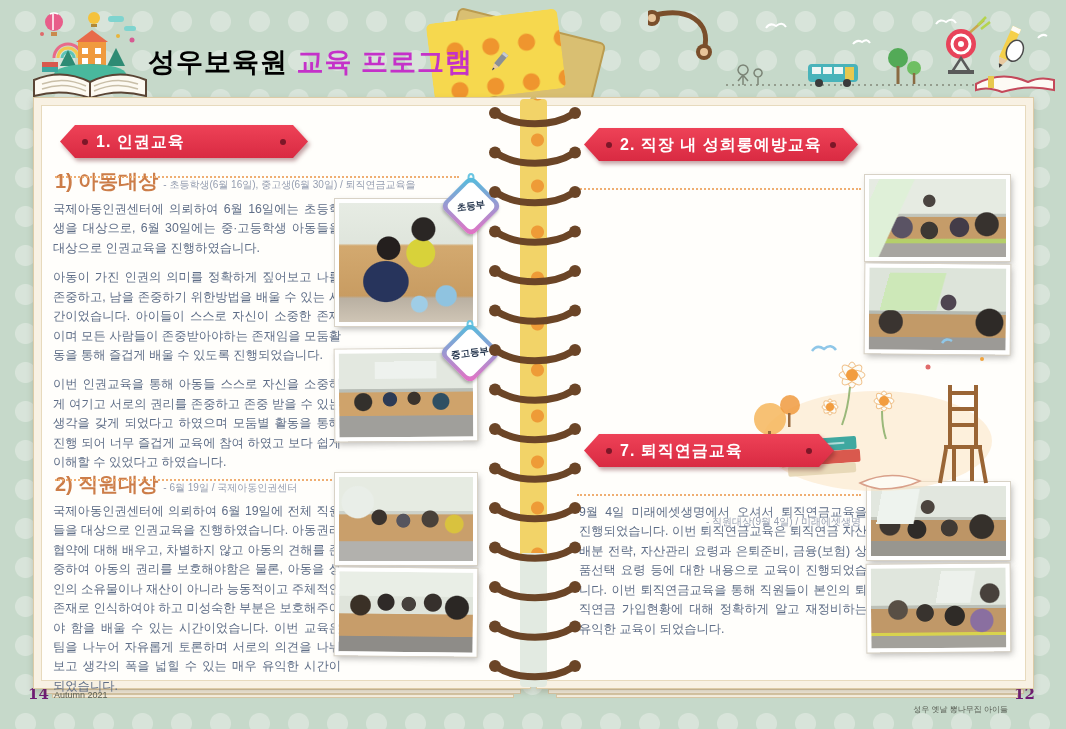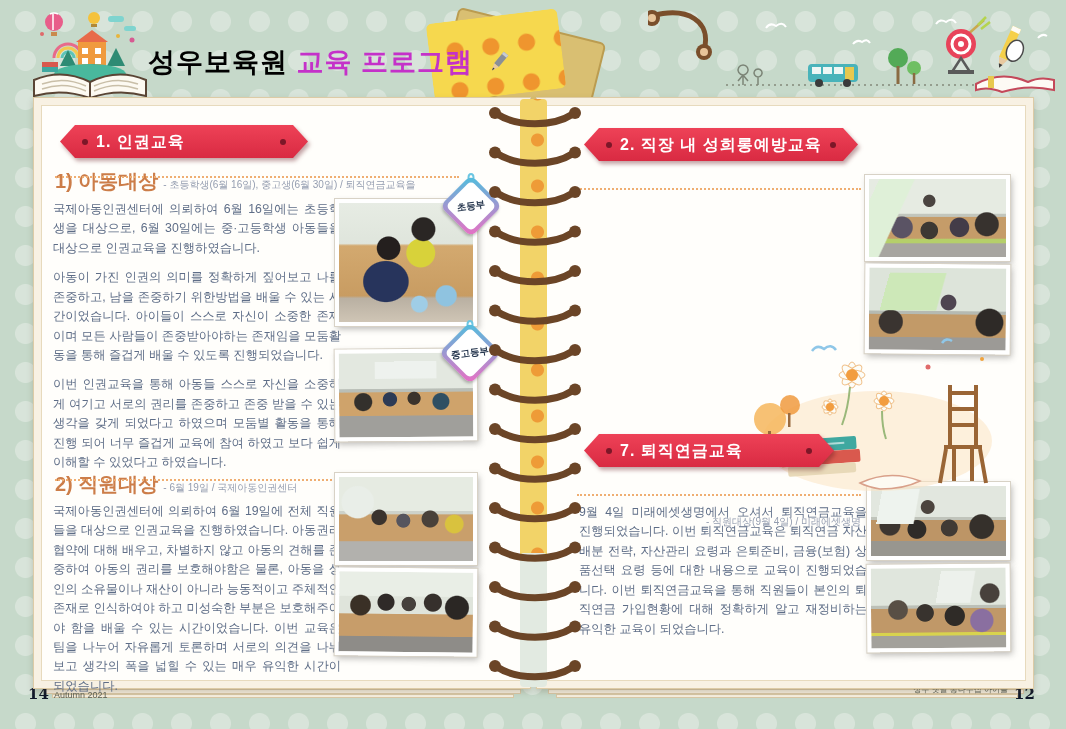--- a/index.html
+++ b/index.html
@@ -110,21 +110,21 @@
     radial-gradient(circle at 62% 60%, #2f2b27 0 10%, transparent 11%),
     radial-gradient(circle at 82% 66%, #8a6fa0 0 9%, transparent 10%),
     linear-gradient(180deg,#e0e6dd 0 46%,#bcc0b7 47% 50%,#c09868 51% 80%,#d8d34e 81% 84%,#a3a19b 85% 100%); }
   
   .tag { position:absolute; width:48px; height:48px; z-index:7; }
   .tag .diamond { position:absolute; inset:2px; transform:rotate(45deg); background:linear-gradient(135deg,#4cc0de,#ec6ec4); border-radius:7px; box-shadow:1px 2px 3px rgba(0,0,0,.25); }
   .tag .diamond::after { content:""; position:absolute; inset:4px; background:#fff; border-radius:5px; }
   .tag .label { position:absolute; inset:0; display:flex; align-items:center; justify-content:center; font-size:9.5px; font-weight:bold; color:#27374f; z-index:2; transform:rotate(-8deg); white-space:nowrap; }
   .tag .ring { position:absolute; top:-9px; left:50%; transform:translateX(-50%); width:7px; height:9px; border:2px solid #6cc6e2; border-radius:50%; }
   
-  .footer-num { position:absolute; font-family:"DejaVu Serif", serif; font-size:15px; font-weight:bold; color:#0f172a; z-index:2; }
+  .footer-num { position:absolute; font-family:"DejaVu Serif", serif; font-size:15px; font-weight:bold; color:#701a75; z-index:2; }
   .footer-label { position:absolute; font-size:9px; color:#5c6258; z-index:2; }
 </style>
 </head>
 <body>
 
 <svg id="book-illu" class="deco" width="124" height="104" viewBox="0 0 124 104">
   <g transform="translate(26,6)">
       <circle cx="0" cy="10" r="9" fill="#e85d8a"></circle>
       <path d="M-4 2 a9 9 0 0 1 8 0 M-1 1 v17" stroke="#fff" stroke-width="1.5" fill="none"></path>
       <rect x="-3" y="20" width="6" height="4" fill="#c98a4e"></rect>
@@ -402,14 +402,14 @@
         <path d="M14 567 C 34 580, 70 580, 90 567" fill="none" stroke-width="7" stroke-linecap="round"></path>
         <circle cx="12" cy="566" r="6" stroke="none"></circle>
         <circle cx="92" cy="566" r="6" stroke="none"></circle>
       </g>
   </g>
 
 </svg>
 
 <div class="footer-num" style="left:28px; top:685px;">14</div>
 <div class="footer-label" style="left:54px; top:690px;">Autumn 2021</div>
-<div class="footer-label" style="left:830px; top:684px; width:178px; text-align:right; font-size:8px;">성우 옛날 뽕나무집 아이들</div>
+<div class="footer-label" style="left:830px; top:704px; width:178px; text-align:right; font-size:8px;">성우 옛날 뽕나무집 아이들</div>
 <div class="footer-num" style="left:1014px; top:685px;">12</div>
 
 </body></html>

